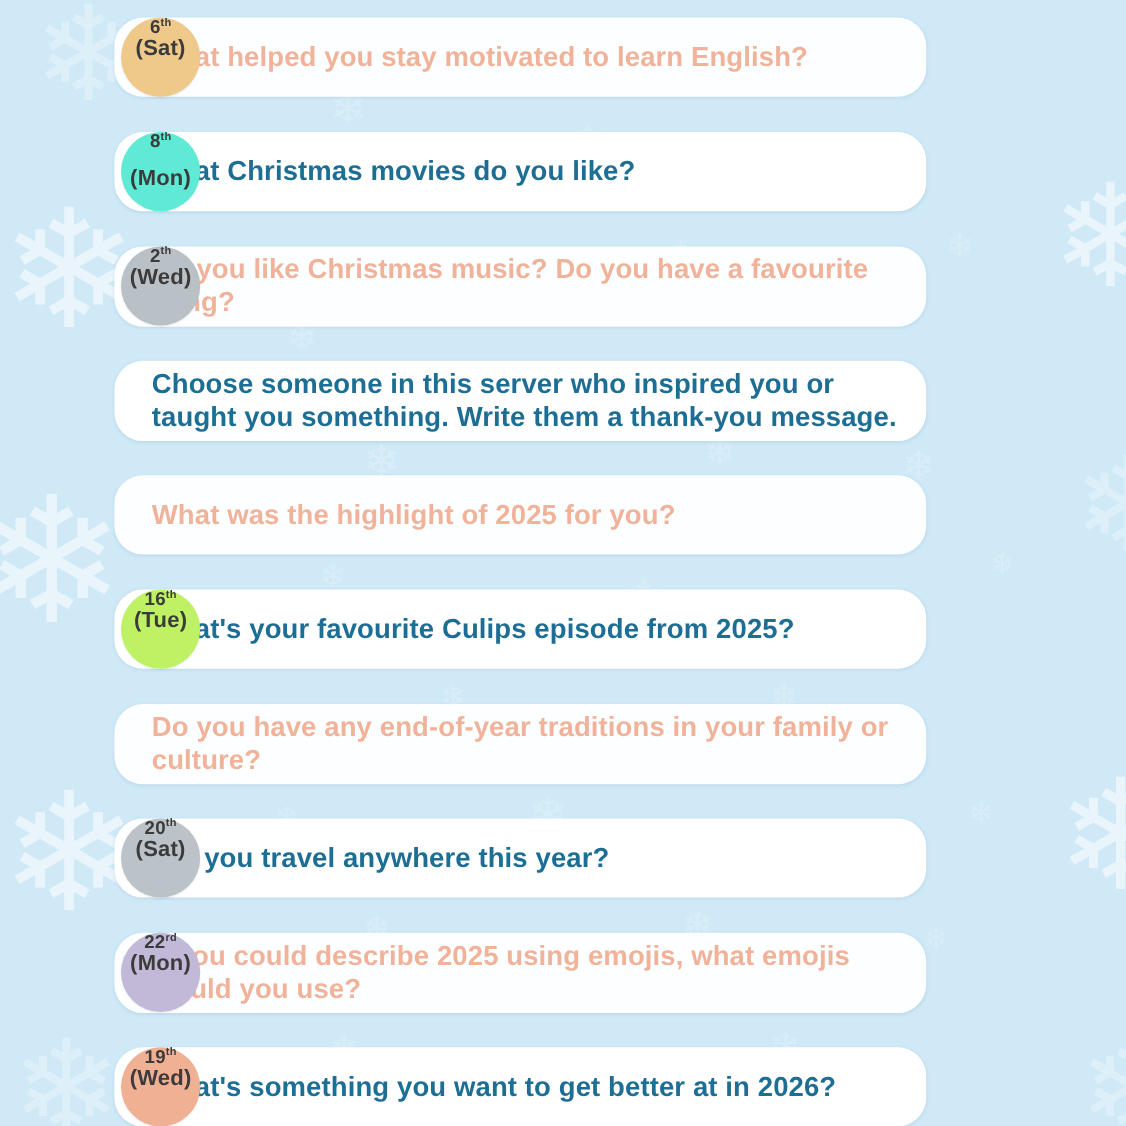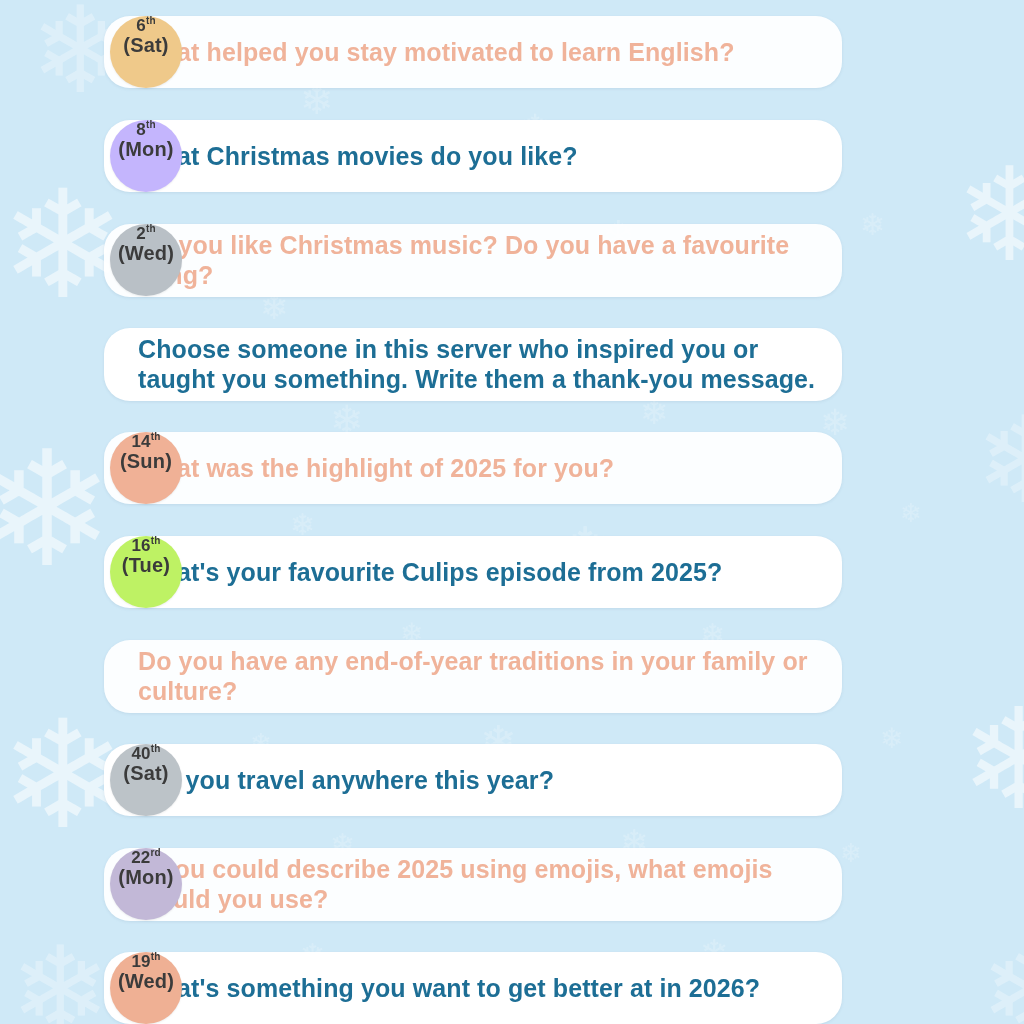--- a/index.html
+++ b/index.html
@@ -145,21 +145,21 @@
     <li class="entry tone-peach">
       <div class="date-badge" style="background: rgb(239, 201, 138);">
         <div class="day-num"><span>6</span><sup>th</sup></div>
         <div class="weekday">(Sat)</div>
       </div>
       <div class="bubble">
         <div class="q-text">What helped you stay motivated to learn English?</div>
       </div>
     </li>
     <li class="entry tone-blue">
-      <div class="date-badge" style="background: #c4b5fd;">
+      <div class="date-badge" style="background: #5eead4; gap: 14px;">
         <div class="day-num"><span>8</span><sup>th</sup></div>
         <div class="weekday">(Mon)</div>
       </div>
       <div class="bubble">
         <div class="q-text">What Christmas movies do you like?</div>
       </div>
     </li>
     <li class="entry tone-peach">
       <div class="date-badge" style="background: rgb(185, 192, 198);">
         <div class="day-num"><span>2</span><sup>th</sup></div>
@@ -168,45 +168,41 @@
       <div class="bubble">
         <div class="q-text">Do you like Christmas music? Do you have a favourite song?</div>
       </div>
     </li>
     <li class="entry tone-blue">
       <div class="bubble">
         <div class="q-text">Choose someone in this server who inspired you or taught you something. Write them a thank-you message.</div>
       </div>
     </li>
     <li class="entry tone-peach">
-      <div class="date-badge" style="background: rgb(240, 177, 150);">
-        <div class="day-num"><span>14</span><sup>th</sup></div>
-        <div class="weekday">(Sun)</div>
-      </div>
       <div class="bubble">
         <div class="q-text">What was the highlight of 2025 for you?</div>
       </div>
     </li>
     <li class="entry tone-blue">
       <div class="date-badge" style="background: #bef264;">
         <div class="day-num"><span>16</span><sup>th</sup></div>
         <div class="weekday">(Tue)</div>
       </div>
       <div class="bubble">
         <div class="q-text">What's your favourite Culips episode from 2025?</div>
       </div>
     </li>
     <li class="entry tone-peach">
       <div class="bubble">
         <div class="q-text">Do you have any end-of-year traditions in your family or culture?</div>
       </div>
     </li>
     <li class="entry tone-blue">
       <div class="date-badge" style="background: rgb(188, 195, 200);">
-        <div class="day-num"><span>40</span><sup>th</sup></div>
+        <div class="day-num"><span>20</span><sup>th</sup></div>
         <div class="weekday">(Sat)</div>
       </div>
       <div class="bubble">
         <div class="q-text">Did you travel anywhere this year?</div>
       </div>
     </li>
     <li class="entry tone-peach">
       <div class="date-badge" style="background: rgb(194, 184, 215);">
         <div class="day-num"><span>22</span><sup>rd</sup></div>
         <div class="weekday">(Mon)</div>

